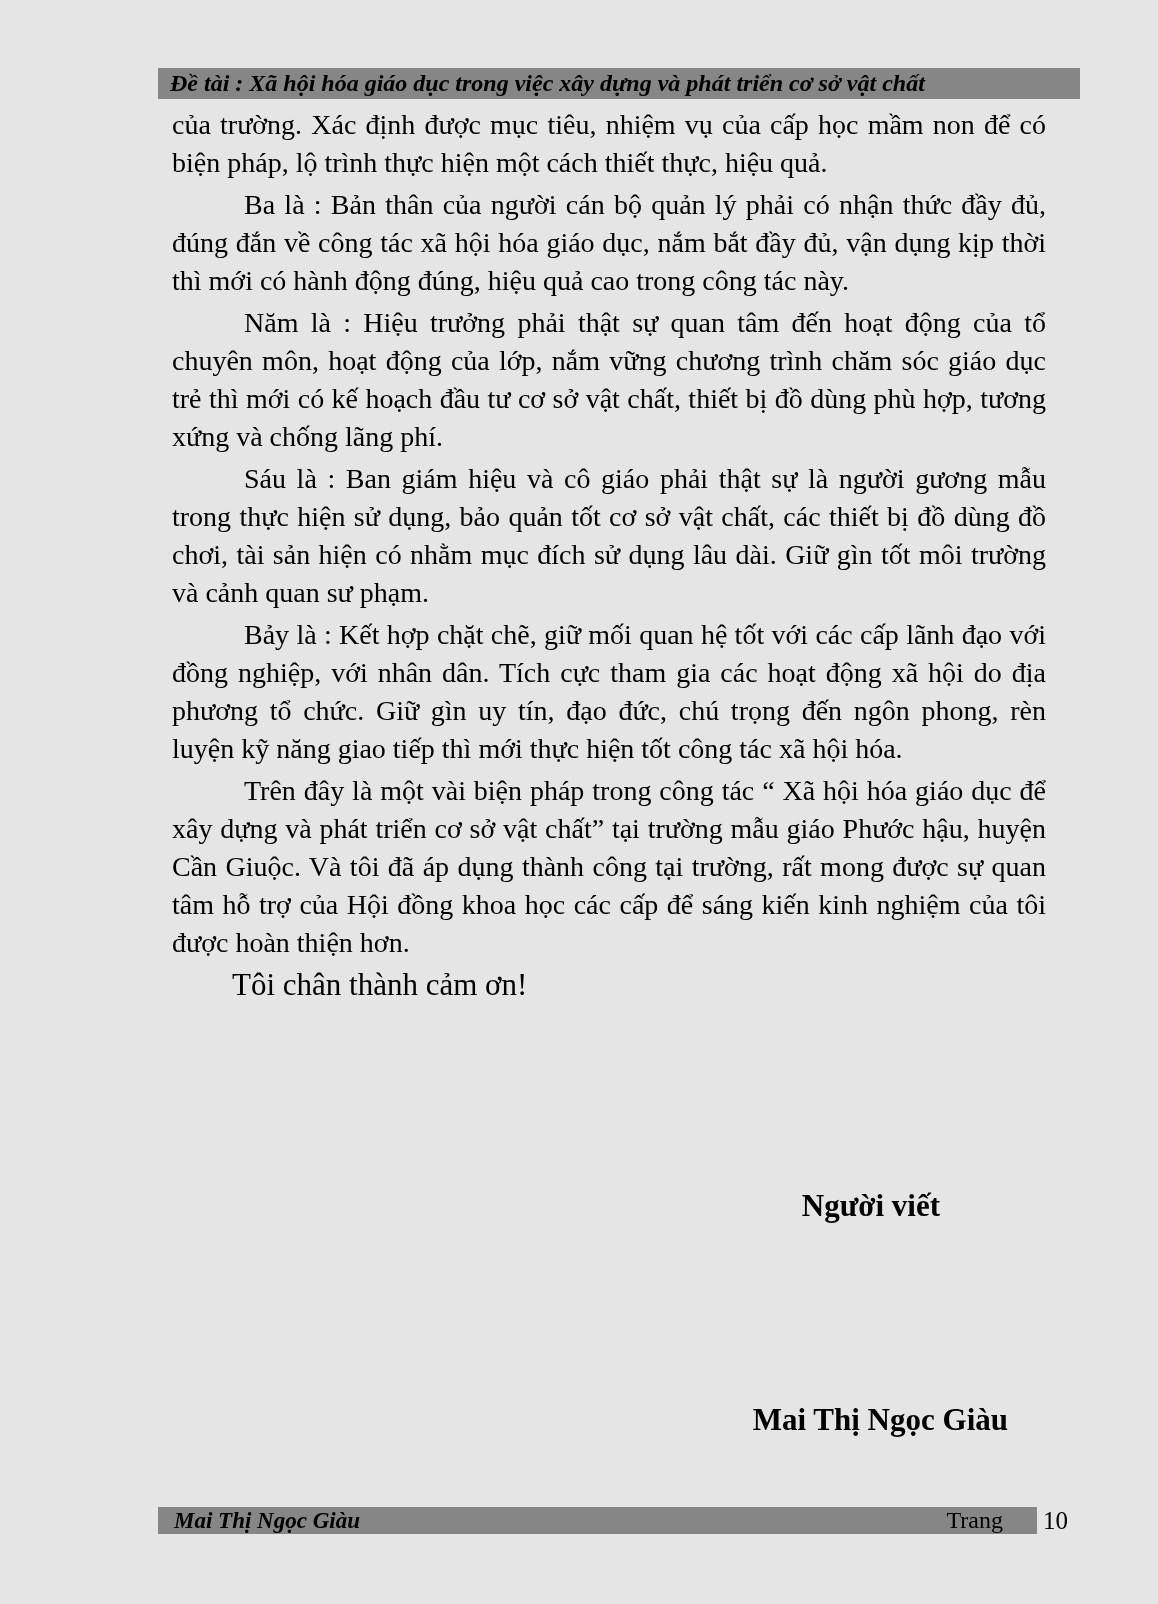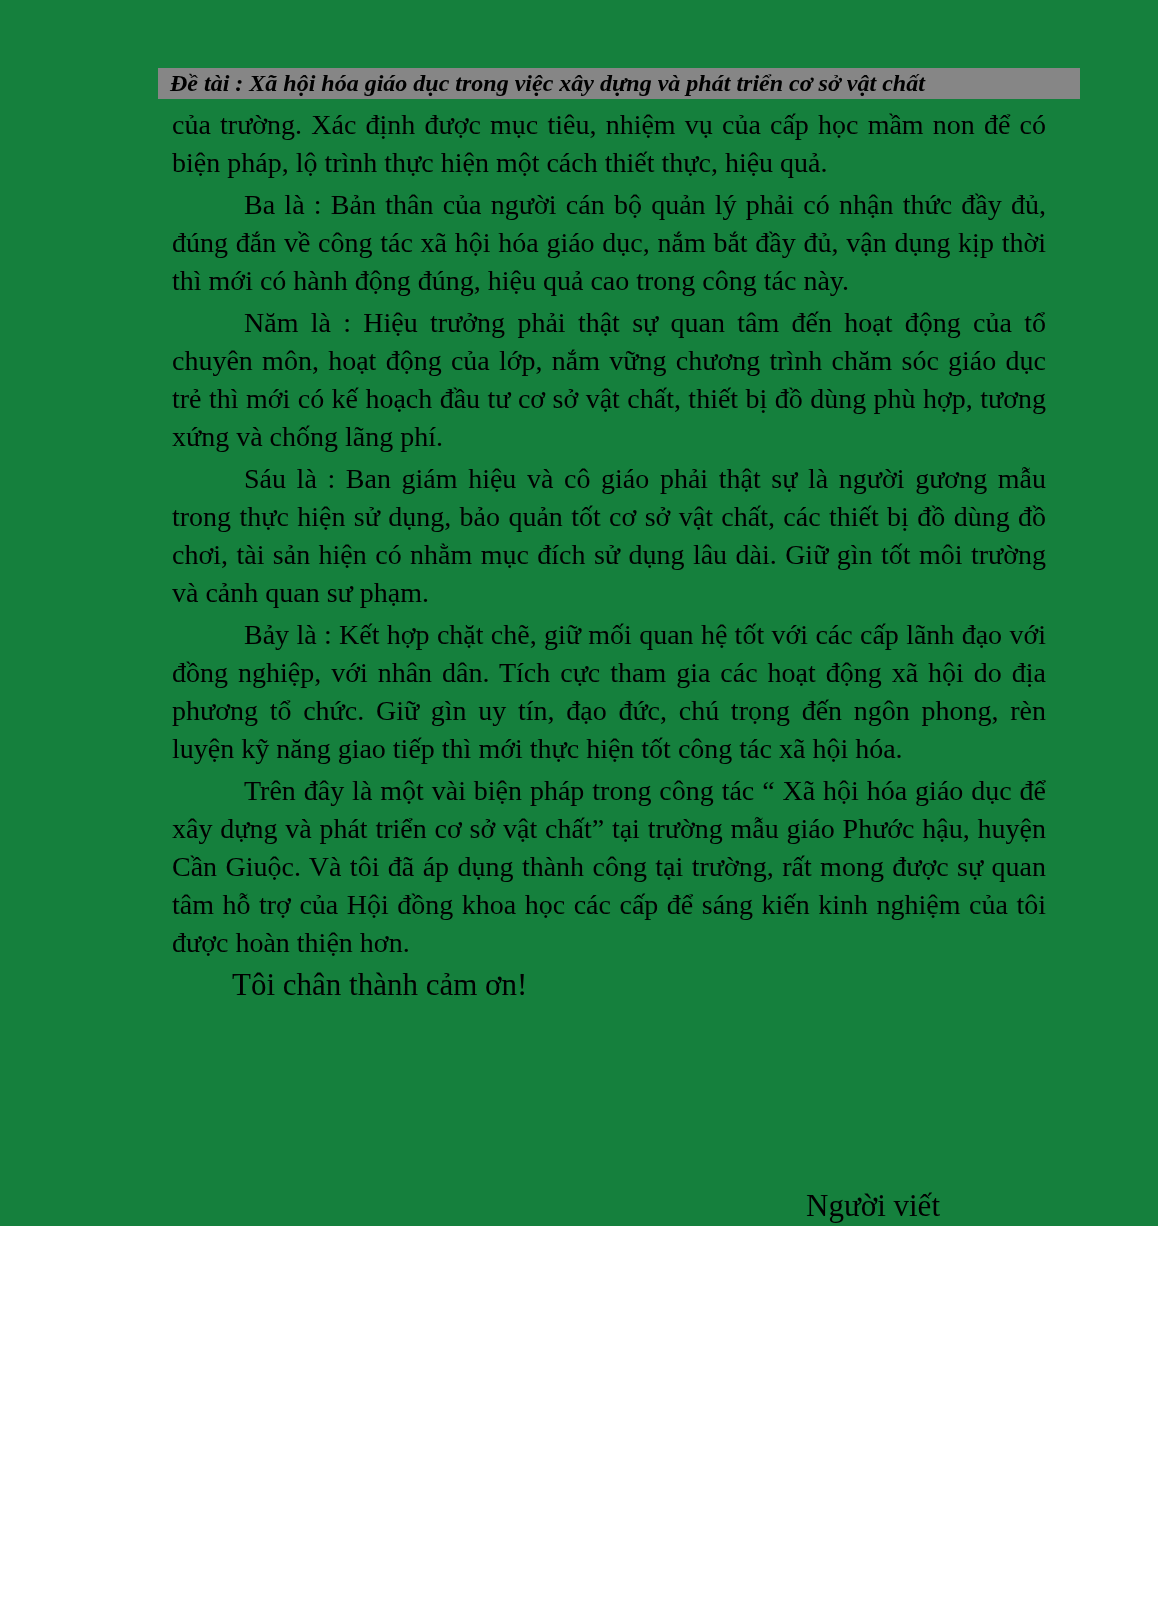--- a/index.html
+++ b/index.html
@@ -1,20 +1,20 @@
 <!DOCTYPE html>
 <html lang="vi" style="--bar-gray: #868686;"><head>
 <meta charset="utf-8">
 <style>
   html, body { margin: 0; padding: 0; background: #ffffff; }
   .page {
     position: relative;
     width: 1158px;
-    height: 1226px;
-    background: #15803d;
+    height: 1604px;
+    background: #e5e5e5;
     font-family: "Liberation Serif", "DejaVu Serif", serif;
     color: #000000;
     overflow: hidden;
   }
   .header-bar {
     position: absolute;
     left: 158px;
     top: 68px;
     width: 922px;
     height: 31px;
@@ -47,21 +47,21 @@
     font-size: 31px;
     line-height: 38px;
     text-indent: 72px;
     margin-top: 4px;
     text-align: left;
   }
   .sig-label {
     position: absolute;
     top: 1188px;
     right: 218px;
-    font-weight: normal;
+    font-weight: bold;
     font-size: 31px;
     white-space: nowrap;
   }
   .sig-name {
     position: absolute;
     top: 1402px;
     right: 150px;
     font-weight: bold;
     font-size: 31px;
     white-space: nowrap;

